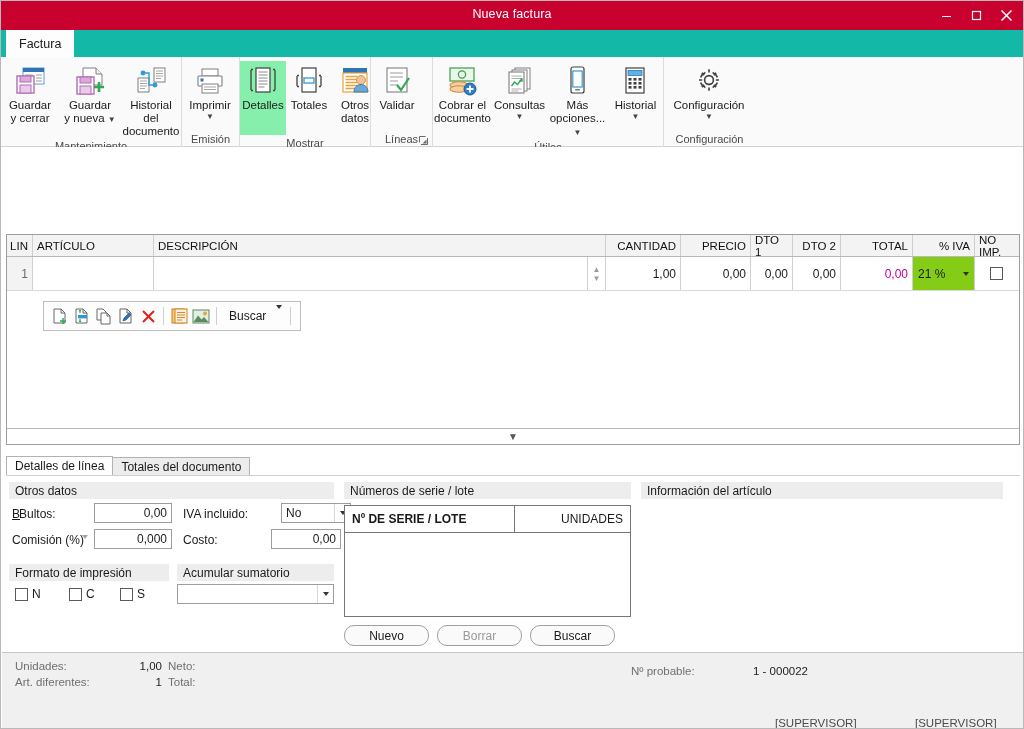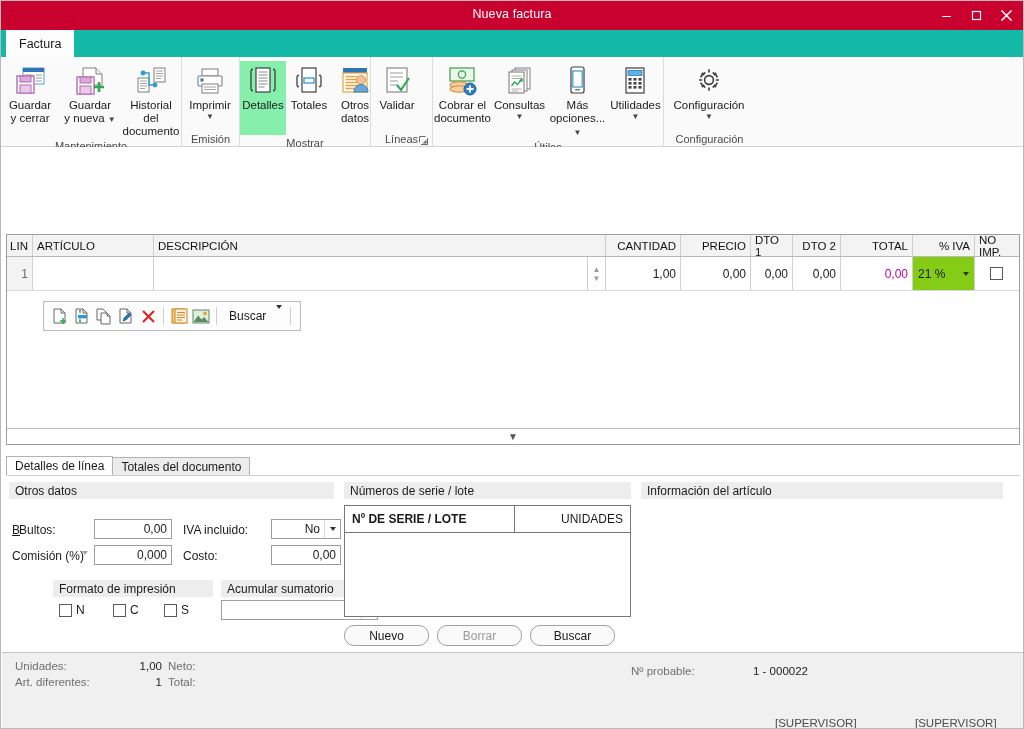--- a/index.html
+++ b/index.html
@@ -367,21 +367,21 @@
                   <rect x="20.5" y="14" width="3" height="2.6"></rect>
                 <rect x="10.5" y="18" width="3" height="2.6"></rect>
                   <rect x="15.5" y="18" width="3" height="2.6"></rect>
                   <rect x="20.5" y="18" width="3" height="2.6"></rect>
                 <rect x="10.5" y="22" width="3" height="2.6"></rect>
                   <rect x="15.5" y="22" width="3" height="2.6"></rect>
                   <rect x="20.5" y="22" width="3" height="2.6"></rect>
               </g>
             </svg>
           </div>
-          <div class="lbl">Utilidades</div>
+          <div class="lbl">Historial</div>
           <div class="caret">▼</div>
         </div>
       </div>
       <div class="rg-label">Útiles</div>
     </div>
 
     <div class="rgroup" style="width:92px">
       <div class="rg-items">
         <div class="rbtn" style="width:90px">
           <div class="ico">
@@ -577,47 +577,47 @@
 
   <div class="btabs">
     <div class="btab sel">Detalles de línea</div>
     <div class="btab">Totales del documento</div>
   </div>
   <div style="position:absolute;left:5px;top:474px;width:1014px;height:0;border-top:1px solid #d0d0d0"></div>
 
   <div style="position:absolute;left:8px;top:481px;width:325px">
     <div class="panelhdr">Otros datos</div>
 
-    <div style="position:relative;height:54px;margin-top:20px;text-align:right;">
+    <div style="position:relative;height:54px;margin-top:4px;">
       <div class="lbl" style="position:absolute;left:3px;top:4px">
         <u>B</u><span style="margin-left:-1px;">Bultos:</span>
       </div>
       <div class="fakebox" style="position:absolute;left:85px;top:0;width:78px;justify-content:flex-end">
         <span>0,00</span>
       </div>
       <div class="lbl" style="position:absolute;left:174px;top:4px">IVA incluido:</div>
-      <div class="combo" style="position:absolute;left:262px;top:0;width:70px">
+      <div class="combo" style="position:absolute;left:272px;top:0;width:70px">
         <div class="val">No</div>
         <div class="arrow">
             <i class="tri-d"></i>
           </div>
       </div>
 
       <div class="lbl" style="position:absolute;left:3px;top:30px">Comisión (%)</div>
       <span style="position:absolute;left:73px;top:36px;opacity:.45"><i class="tri-d"></i></span>
       <div class="fakebox" style="position:absolute;left:85px;top:26px;width:78px;justify-content:flex-end">
         <span>0,000</span>
       </div>
       <div class="lbl" style="position:absolute;left:174px;top:30px">Costo:</div>
       <div class="fakebox" style="position:absolute;left:262px;top:26px;width:70px;justify-content:flex-end">
         <span>0,00</span>
       </div>
     </div>
 
-    <div style="position:relative;margin-top:7px;height:46px;margin-left:44px;">
+    <div style="position:relative;margin-top:7px;height:46px;">
       <div class="panelhdr" style="position:absolute;left:0;top:0;width:160px">Formato de impresión</div>
       <div class="panelhdr" style="position:absolute;left:168px;top:0;width:157px">Acumular sumatorio</div>
 
       <div style="position:absolute;left:6px;top:23px;display:flex;align-items:center;gap:4px">
         <span class="chk"></span>
         <span class="lbl">N</span>
       </div>
       <div style="position:absolute;left:60px;top:23px;display:flex;align-items:center;gap:4px">
         <span class="chk"></span>
         <span class="lbl">C</span>

